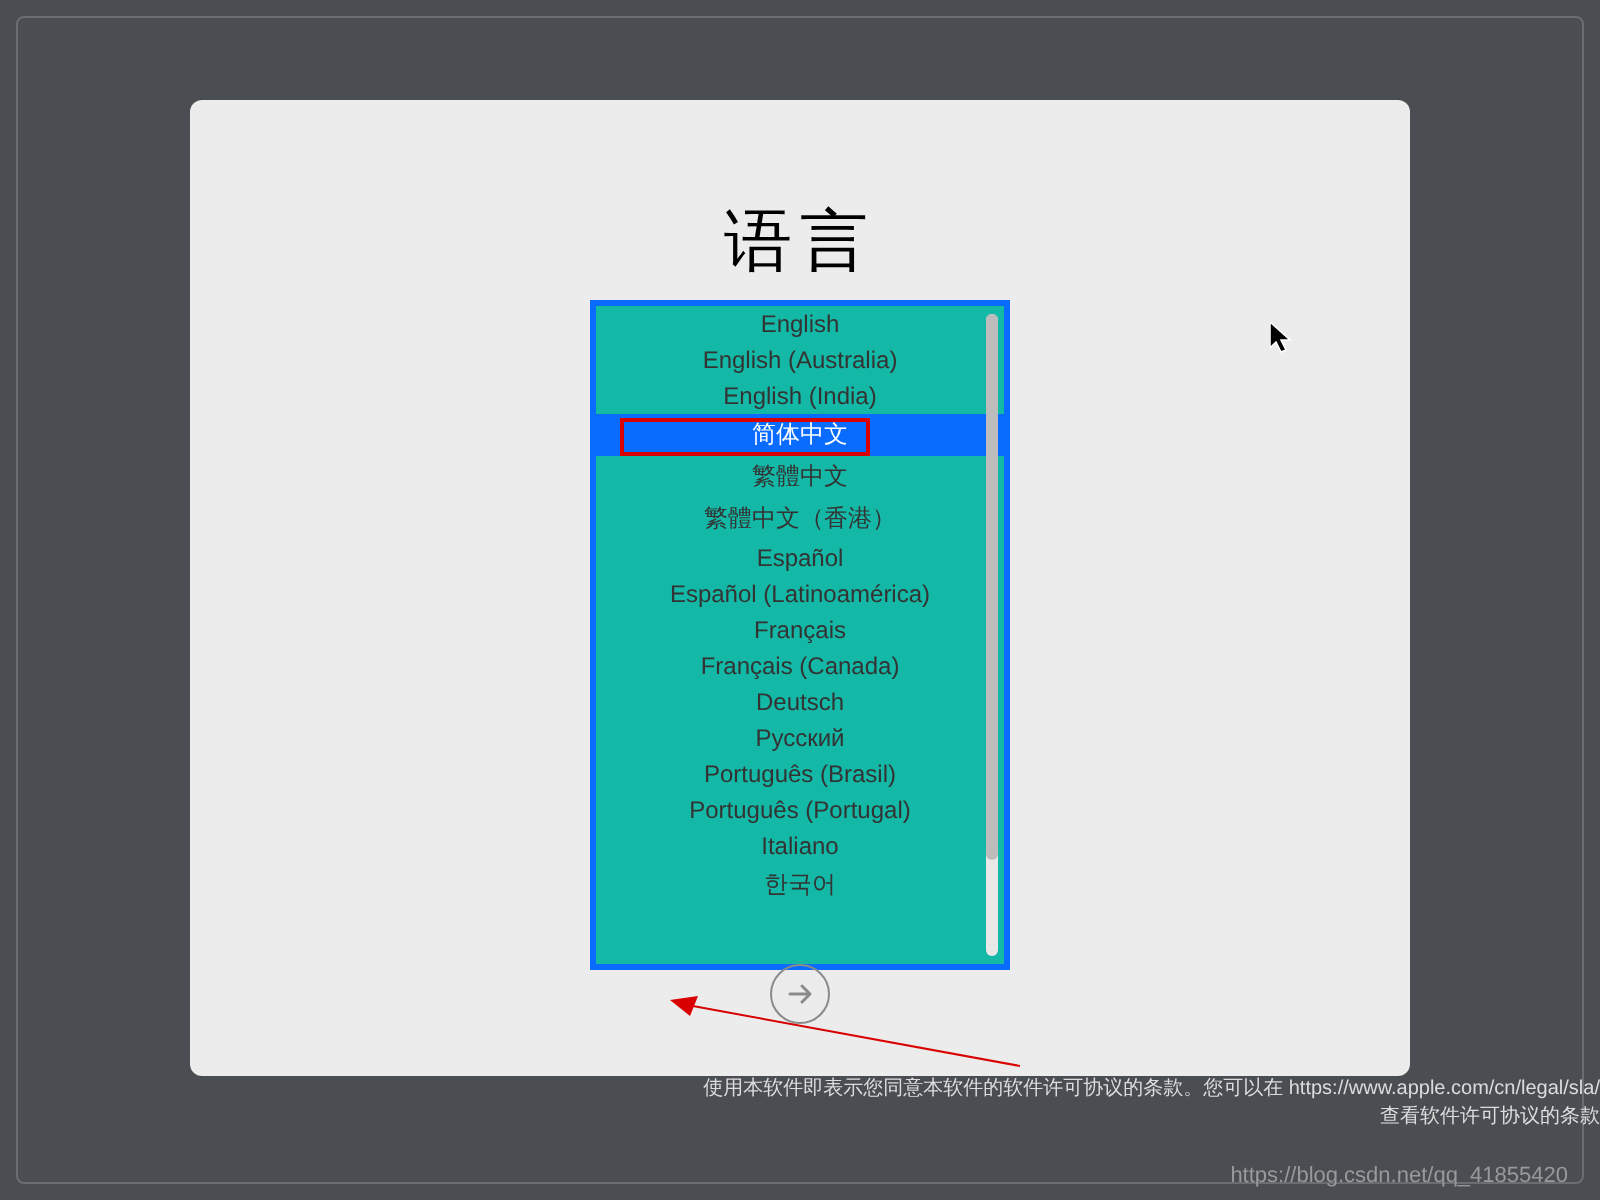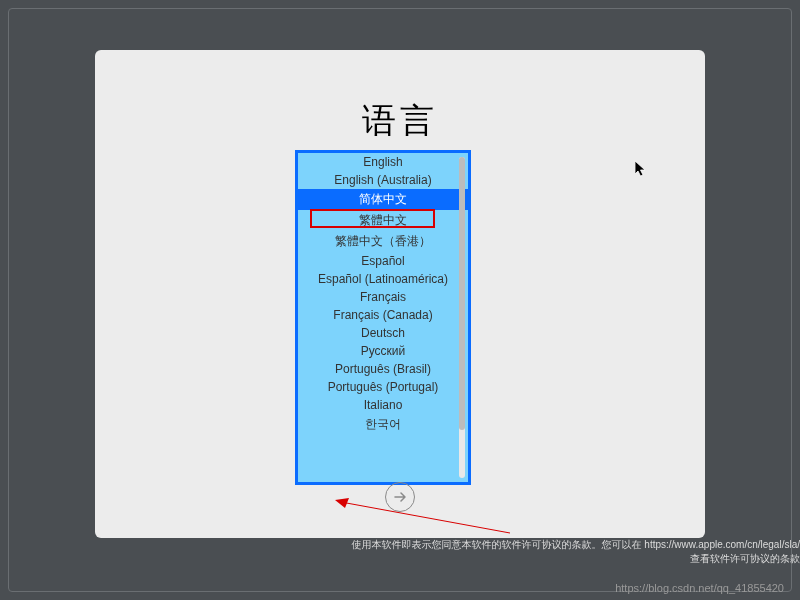--- a/index.html
+++ b/index.html
@@ -34,24 +34,24 @@
       color: #000000;
       font-size: 34px;
       font-weight: 300;
       letter-spacing: 4px;
       margin-top: 48px;
     }
     .list-container {
       position: absolute;
       top: 100px;
       left: 200px;
-      width: 176px;
+      width: 210px;
       height: 335px;
       border: 3px solid #0a6cff;
-      background: #7dd3fc;
+      background: #14b8a6;
       overflow: hidden;
     }
     .list-scroll {
       width: 100%;
       height: 100%;
       overflow-y: auto;
     }
     .list-item {
       text-align: center;
       font-size: 12px;
@@ -143,20 +143,21 @@
 
 <div class="outer-border"></div>
 
 <div class="panel">
   <div class="title">语言</div>
 
   <div class="list-container">
     <div class="list-scroll" id="lang-list">
         <div class="list-item">English</div>
         <div class="list-item">English (Australia)</div>
+        <div class="list-item">English (India)</div>
         <div class="list-item selected">简体中文</div>
         <div class="list-item">繁體中文</div>
         <div class="list-item">繁體中文（香港）</div>
         <div class="list-item">Español</div>
         <div class="list-item">Español (Latinoamérica)</div>
         <div class="list-item">Français</div>
         <div class="list-item">Français (Canada)</div>
         <div class="list-item">Deutsch</div>
         <div class="list-item">Русский</div>
         <div class="list-item">Português (Brasil)</div>

